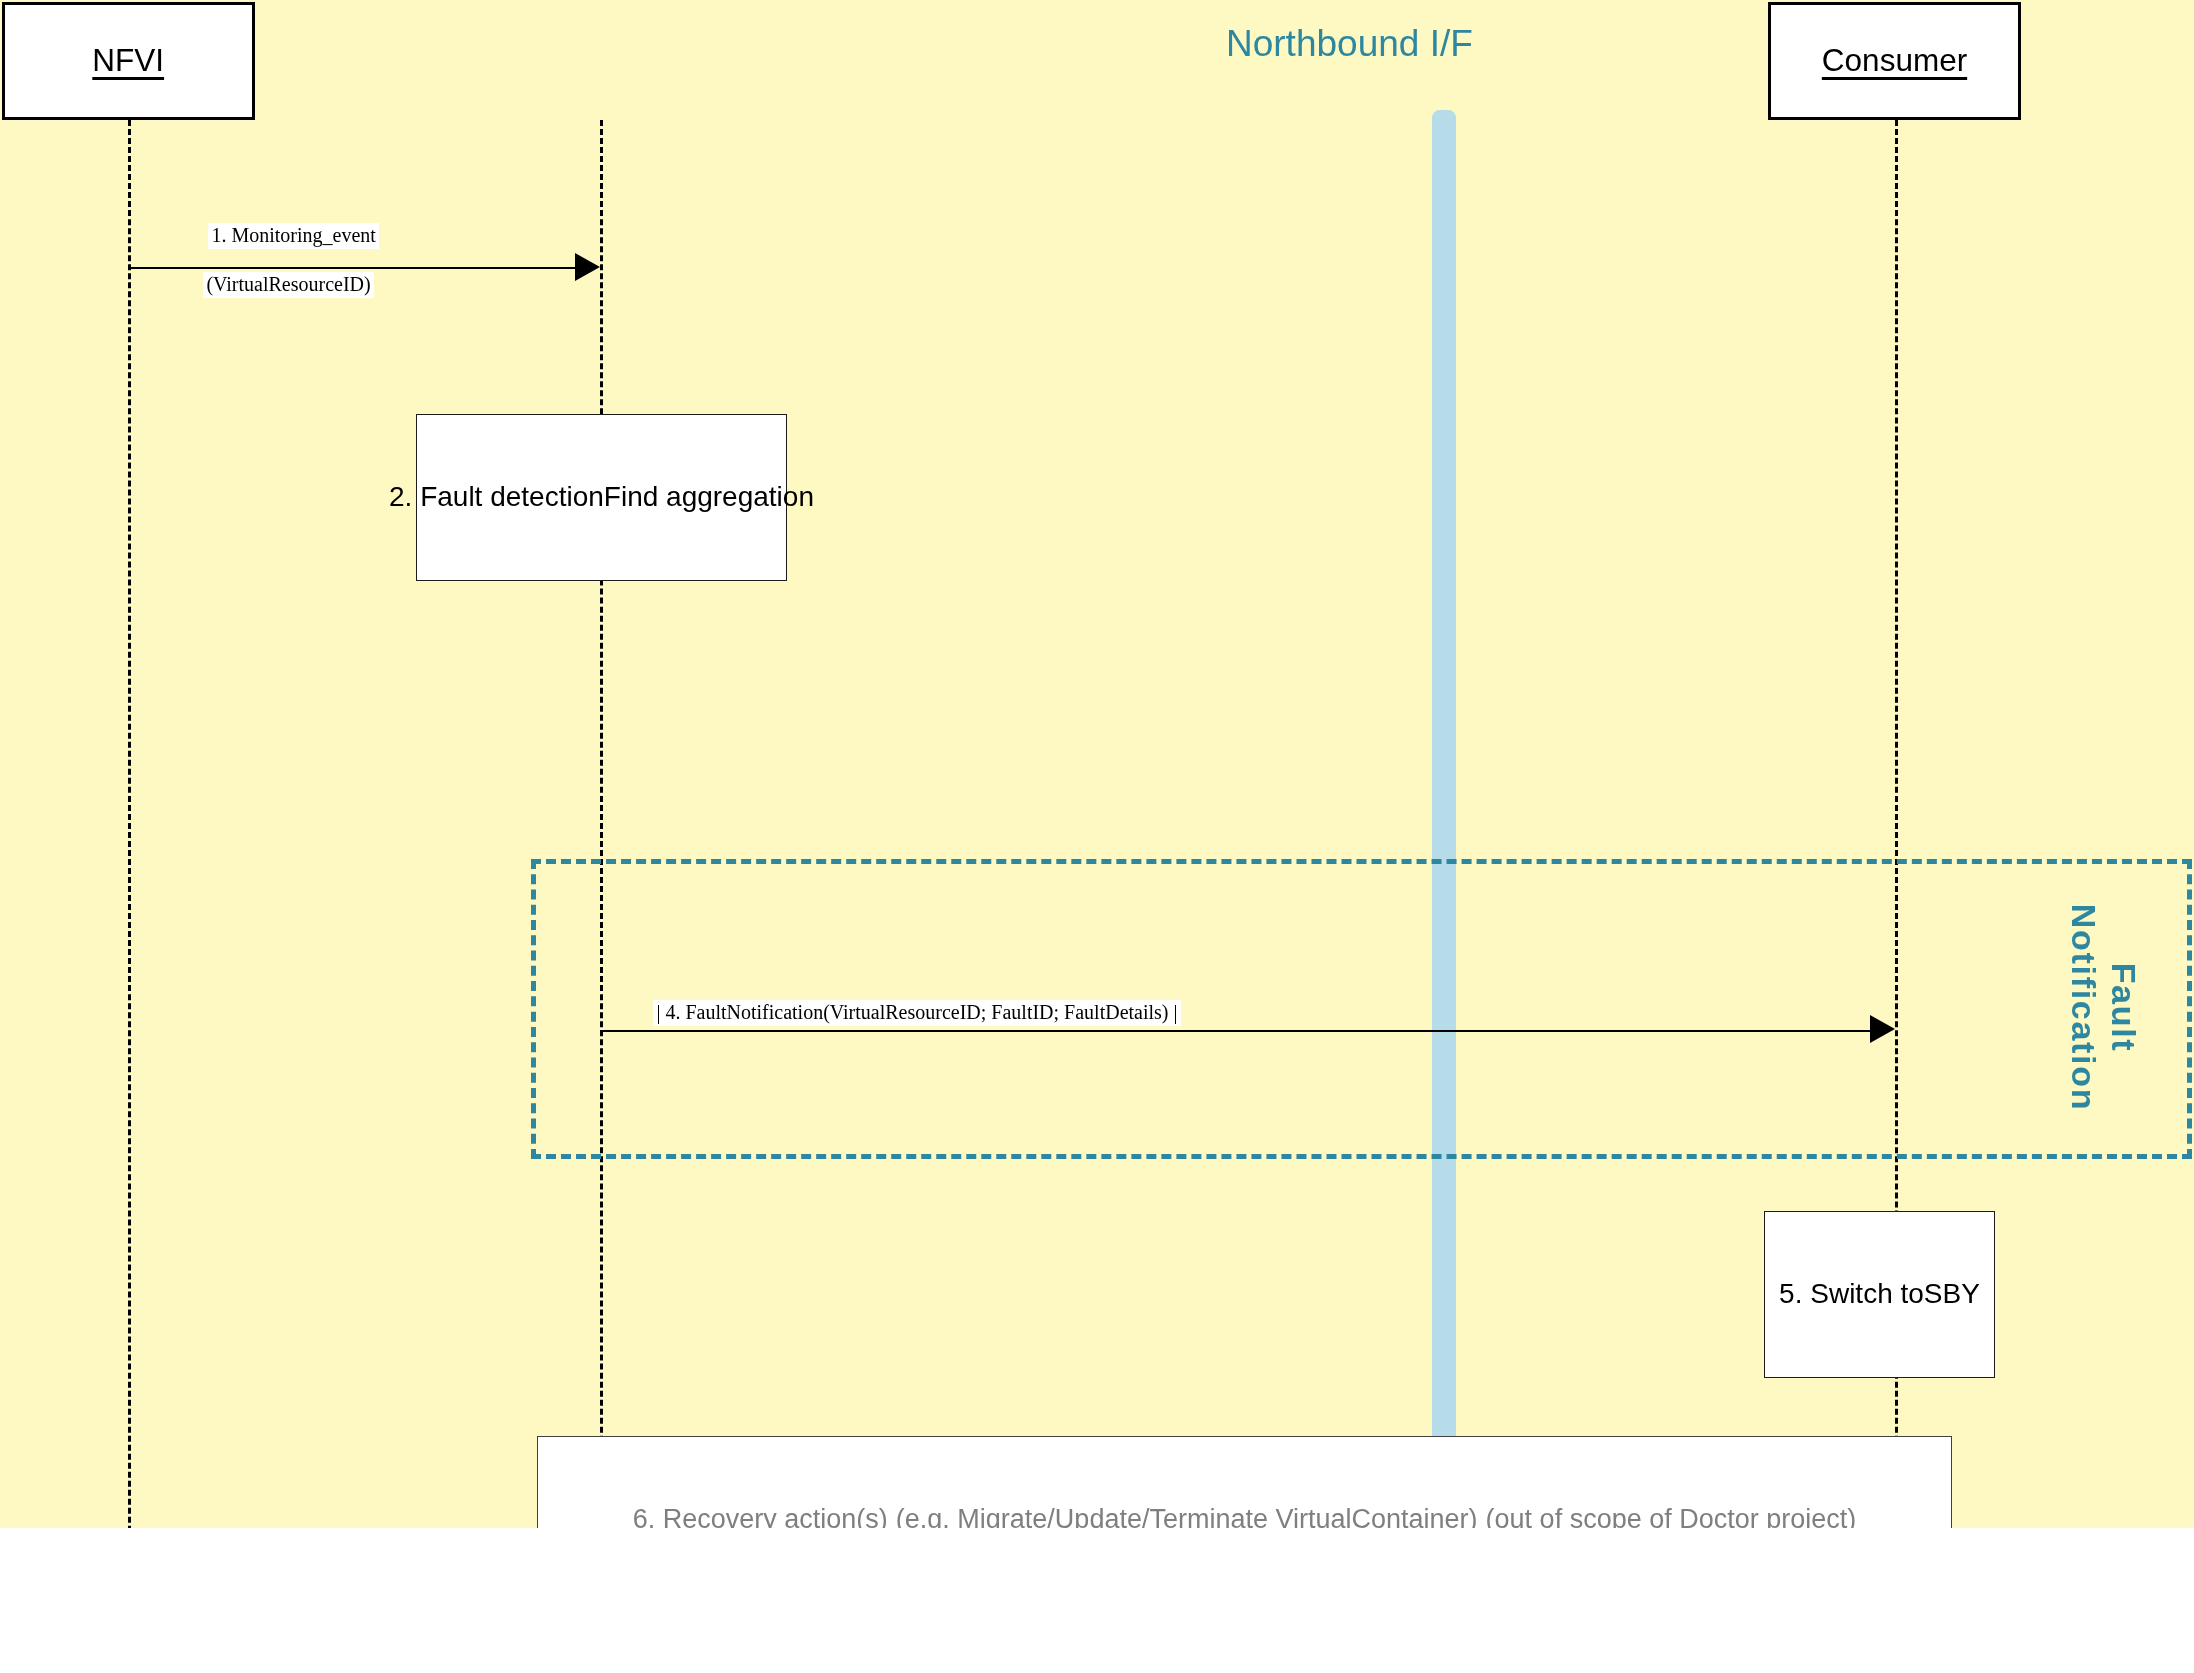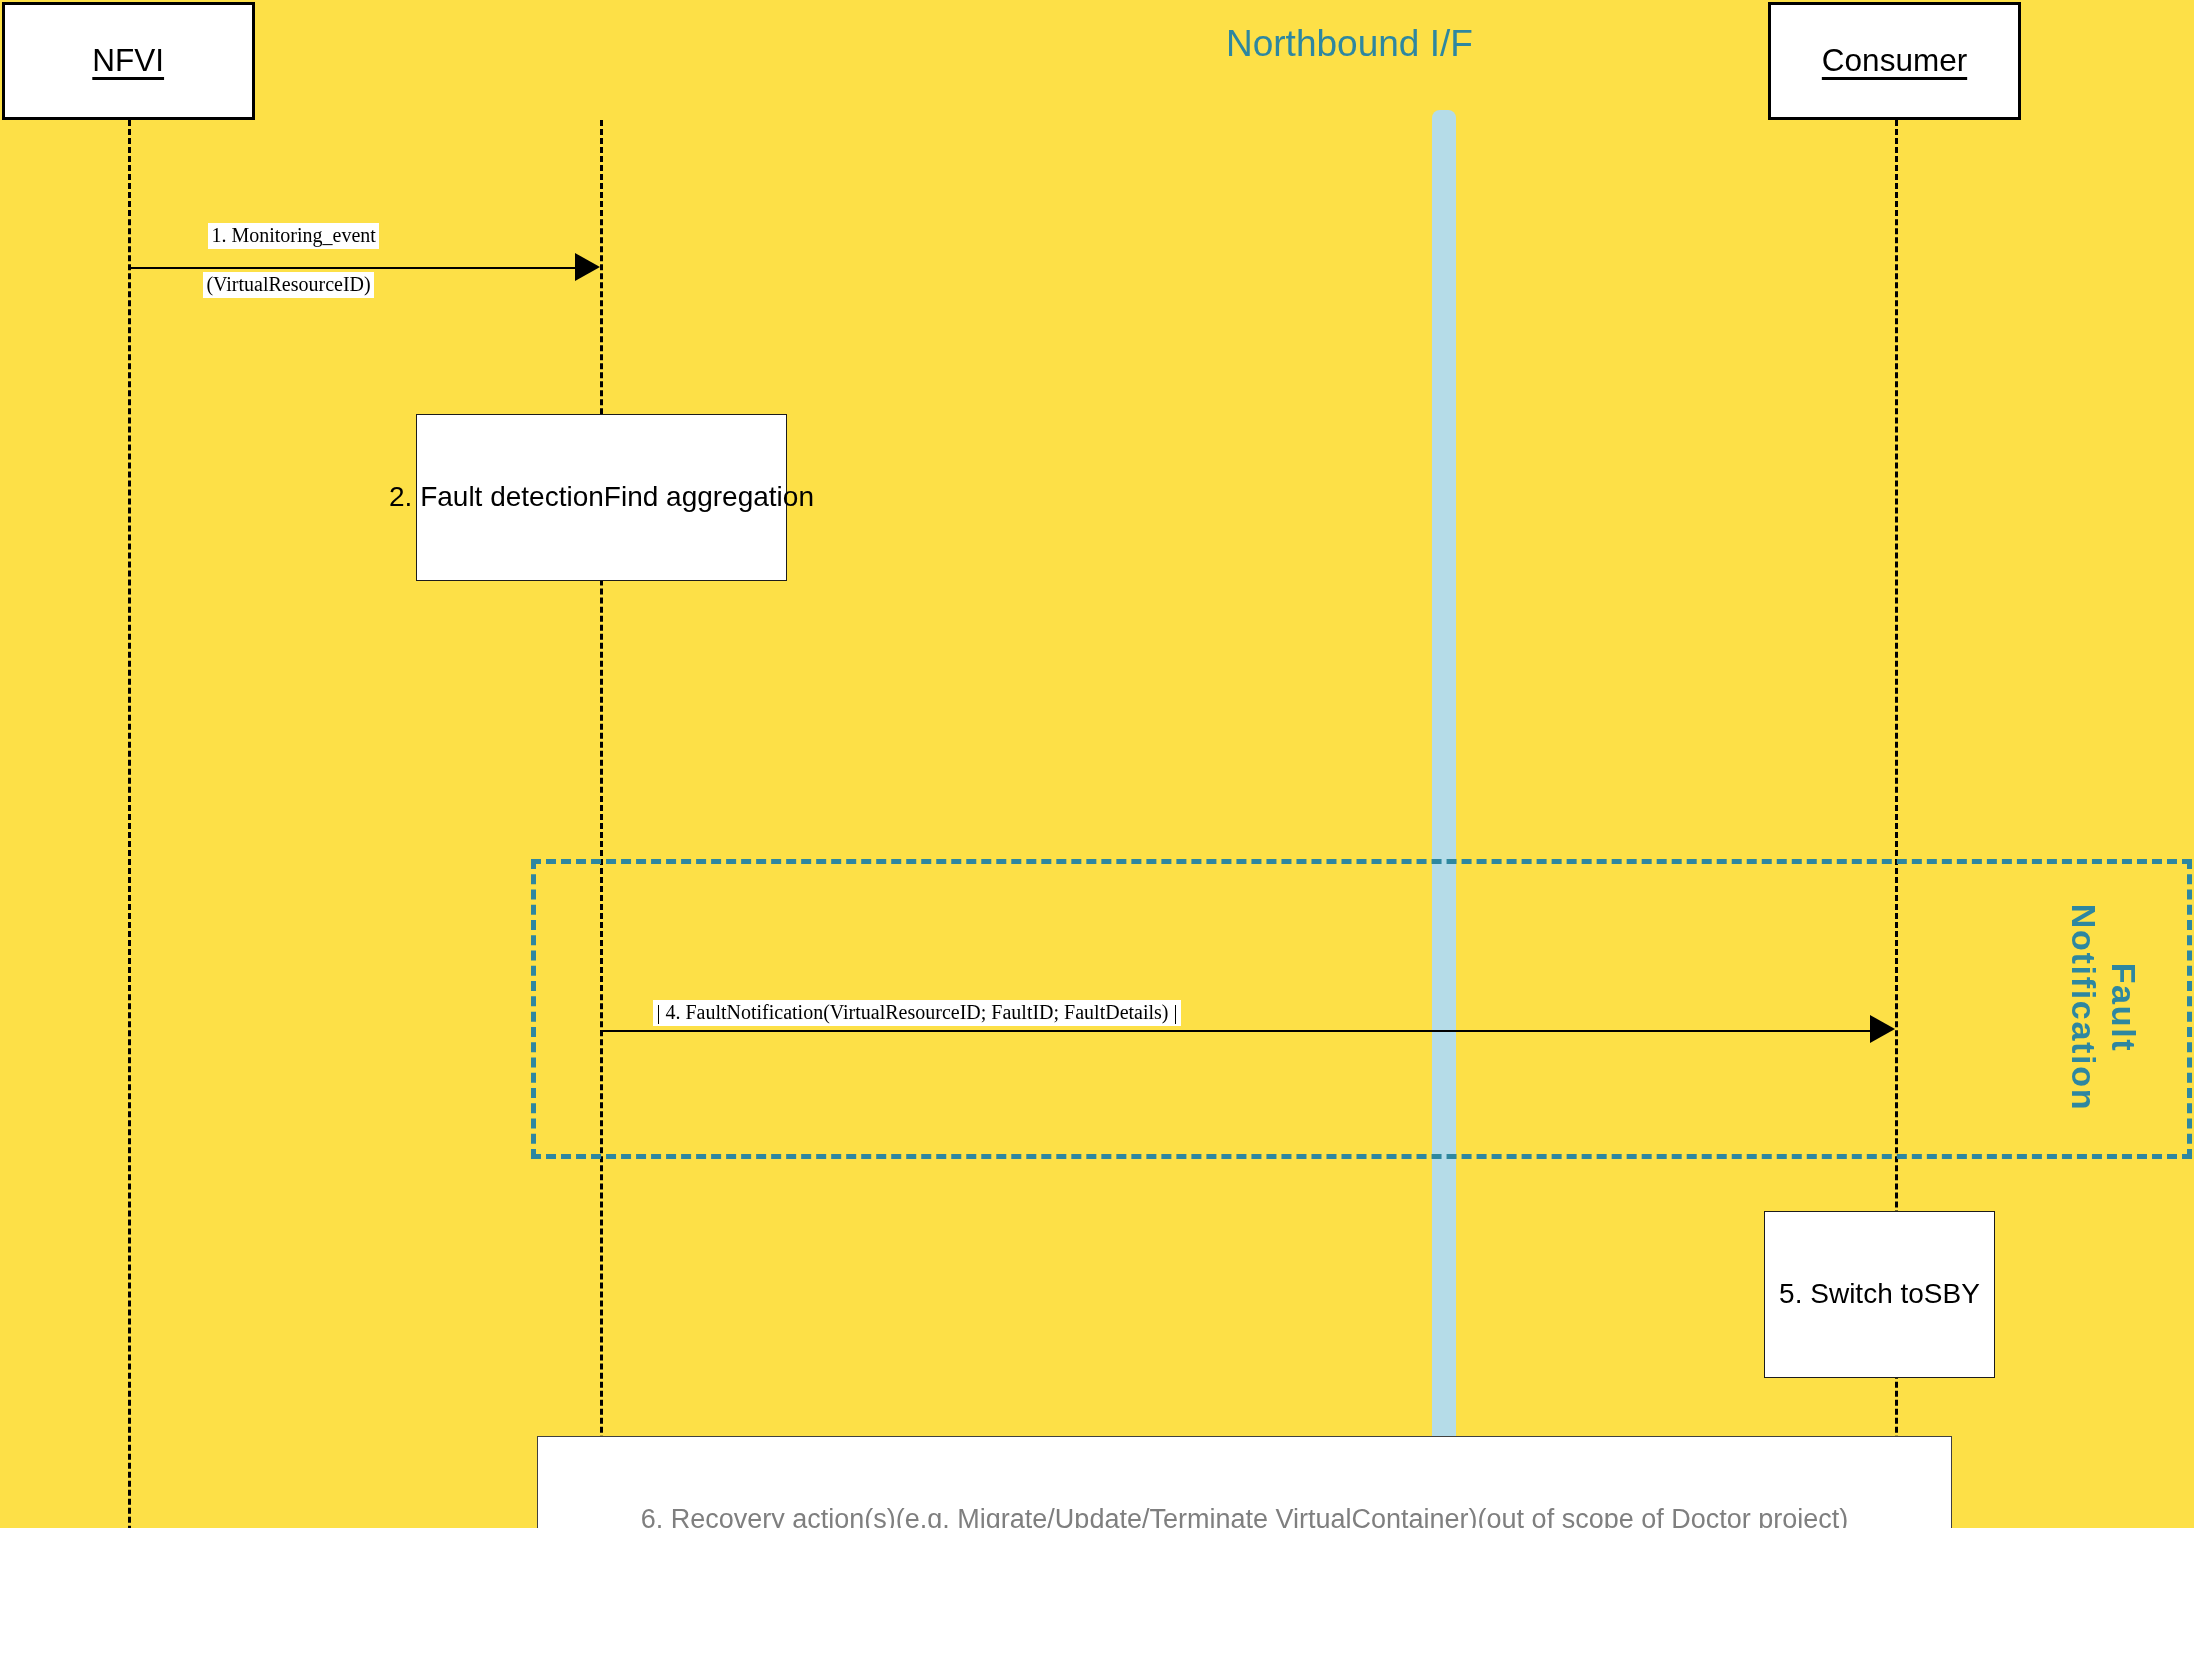--- a/index.html
+++ b/index.html
@@ -7,21 +7,21 @@
     padding: 0;
     background: #ffffff;
   }
   body {
     font-family: "Liberation Sans", sans-serif;
   }
   #canvas {
     position: relative;
     width: 2194px;
     height: 1528px;
-    background: #fde047;
+    background: #fef9c3;
     overflow: hidden;
   }
 
   
   .lifeline {
     position: absolute;
     width: 0;
     border-left: 3.9px dashed #000000;
   }
 
@@ -175,20 +175,20 @@
 
   <div class="msg-line" style="left:600px; top:1030px; width:1270px;"></div>
   <div class="arrow-head" style="left:1870px; top:1015px;"></div>
   <div class="msg-text" style="left:653px; top:1000px;">| 4. FaultNotification(VirtualResourceID; FaultID; FaultDetails) |</div>
 
   <div class="act-box" style="left:1764px; top:1211px; width:231px; height:167px;">
     <span class="act-line">5. Switch to</span>
     <span class="act-line">SBY</span>
   </div>
 
-  <div class="act-box muted" style="left:537px; top:1436px; width:1415px; height:167px;">
+  <div class="act-box muted" style="left:537px; top:1436px; width:1415px; height:167px;gap:8px;">
     <span class="act-line">6. Recovery action(s)</span>
     <span class="act-line">(e.g. Migrate/Update/Terminate VirtualContainer)</span>
     <span class="act-line">(out of scope of Doctor project)</span>
   </div>
 
 </div>
 
 
 </body></html>

